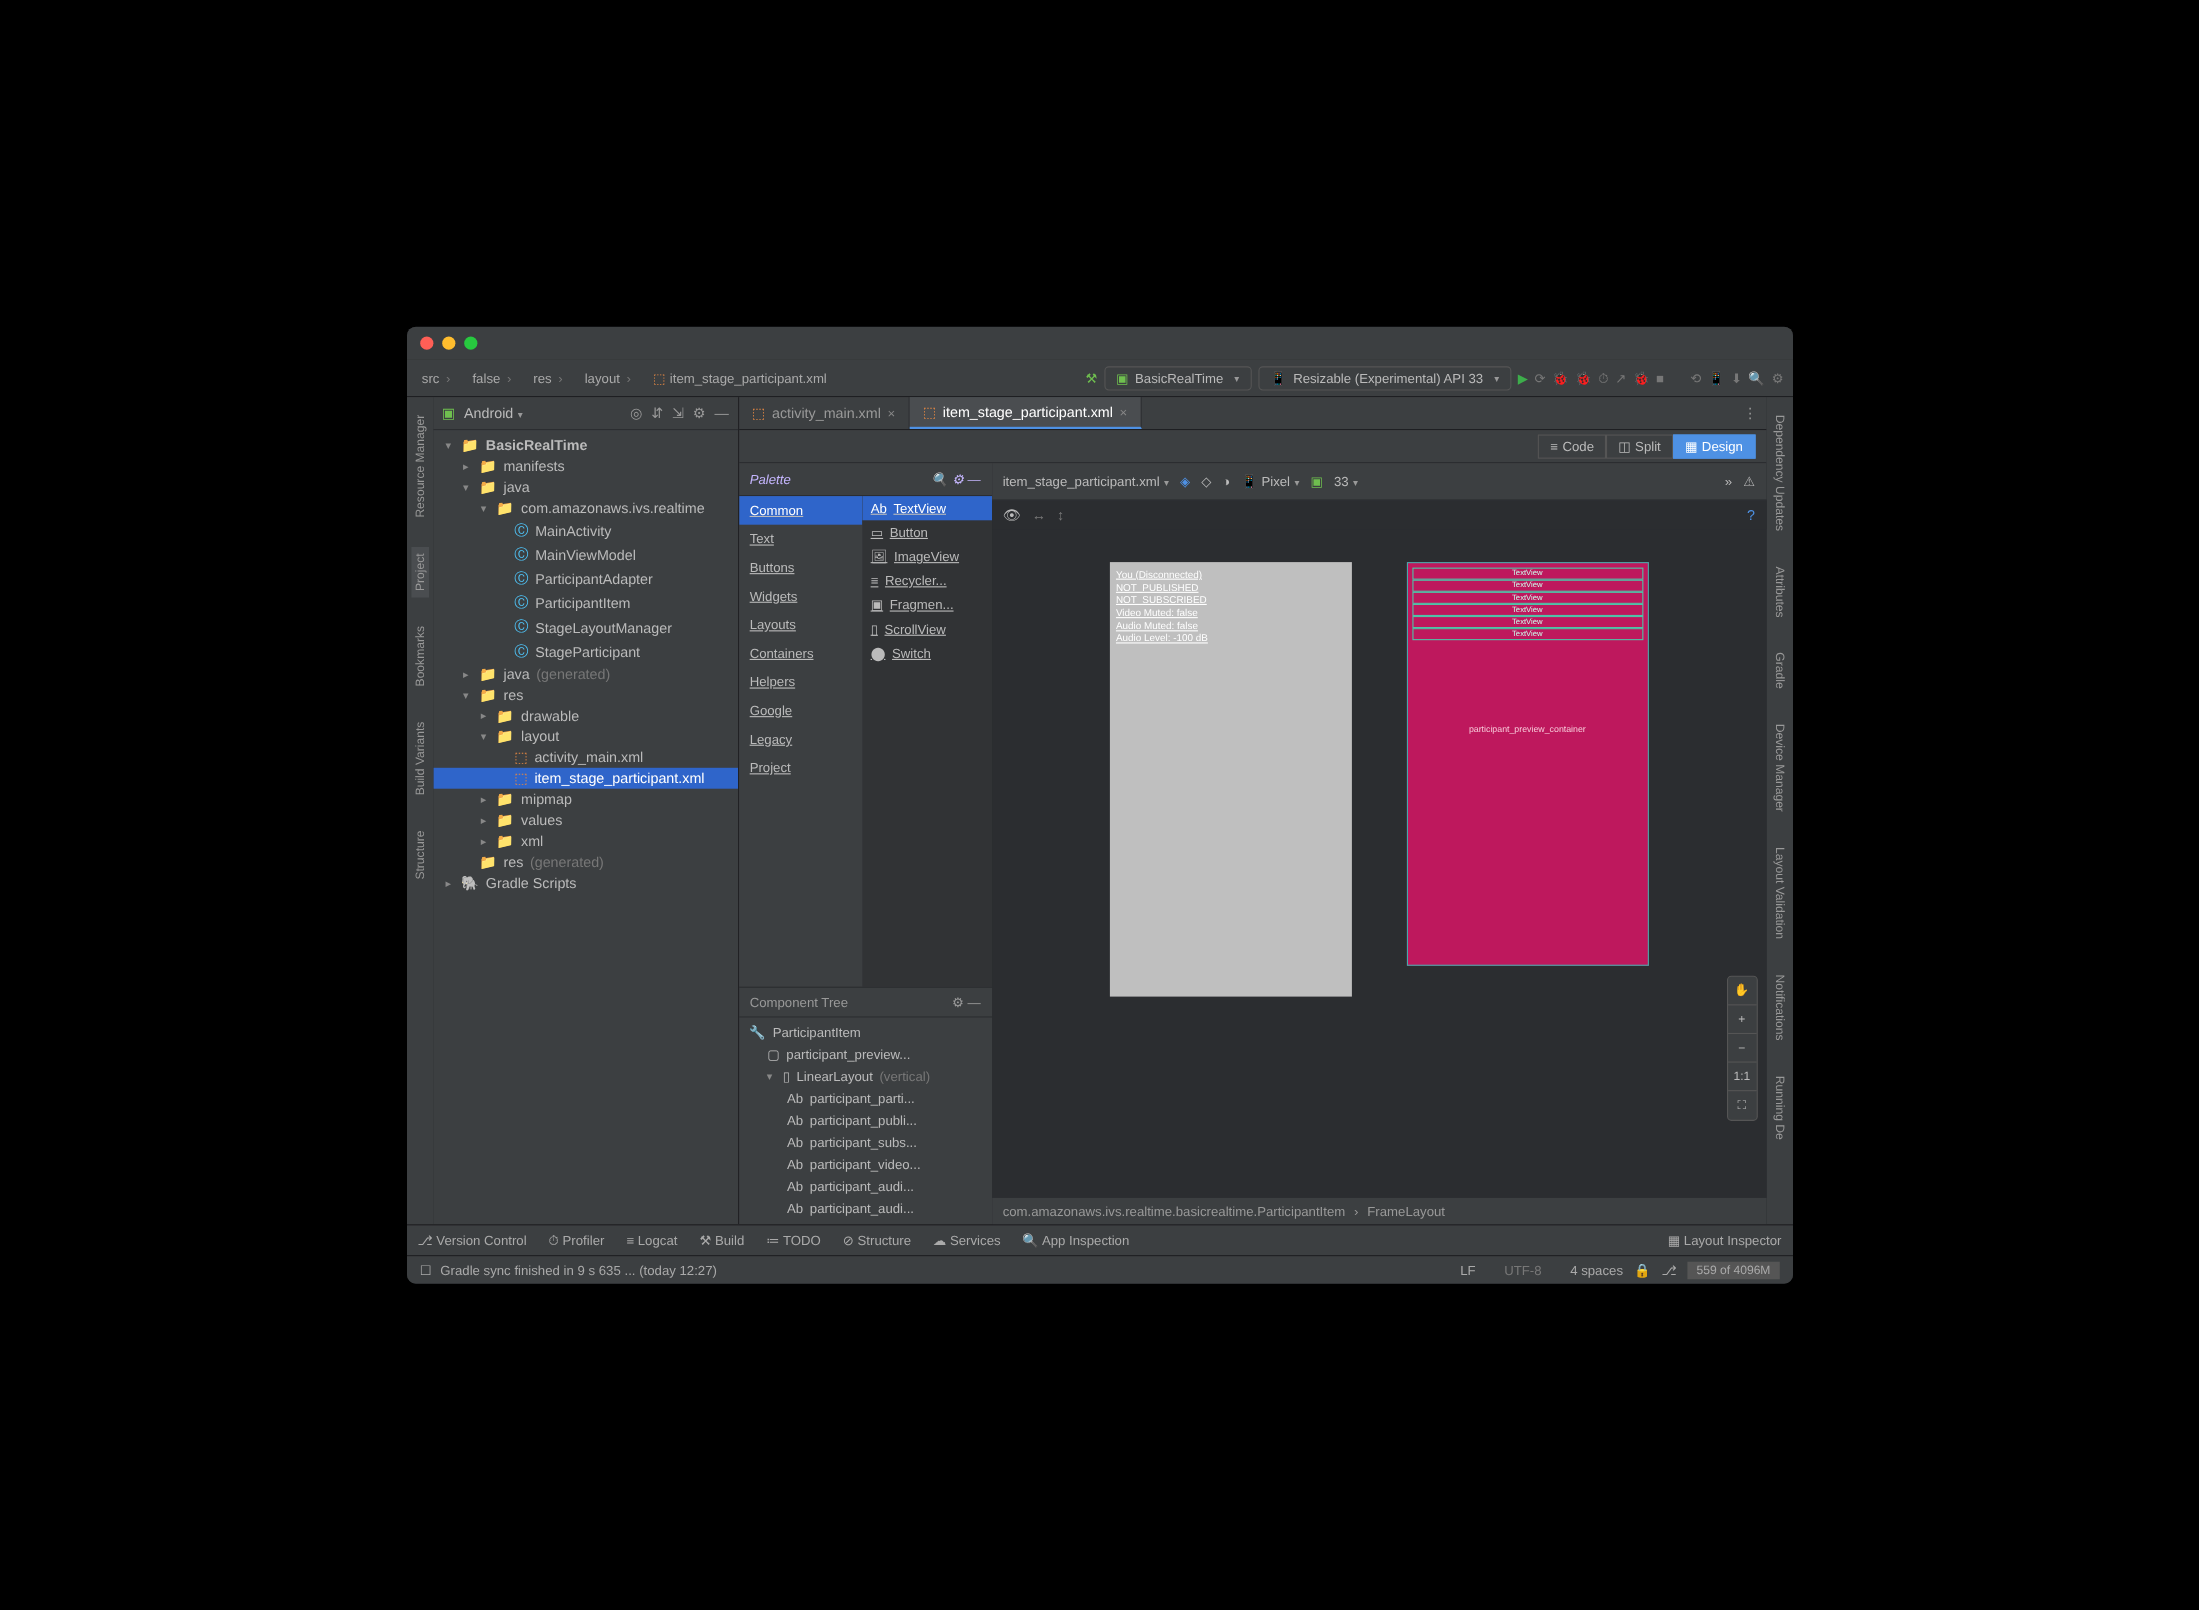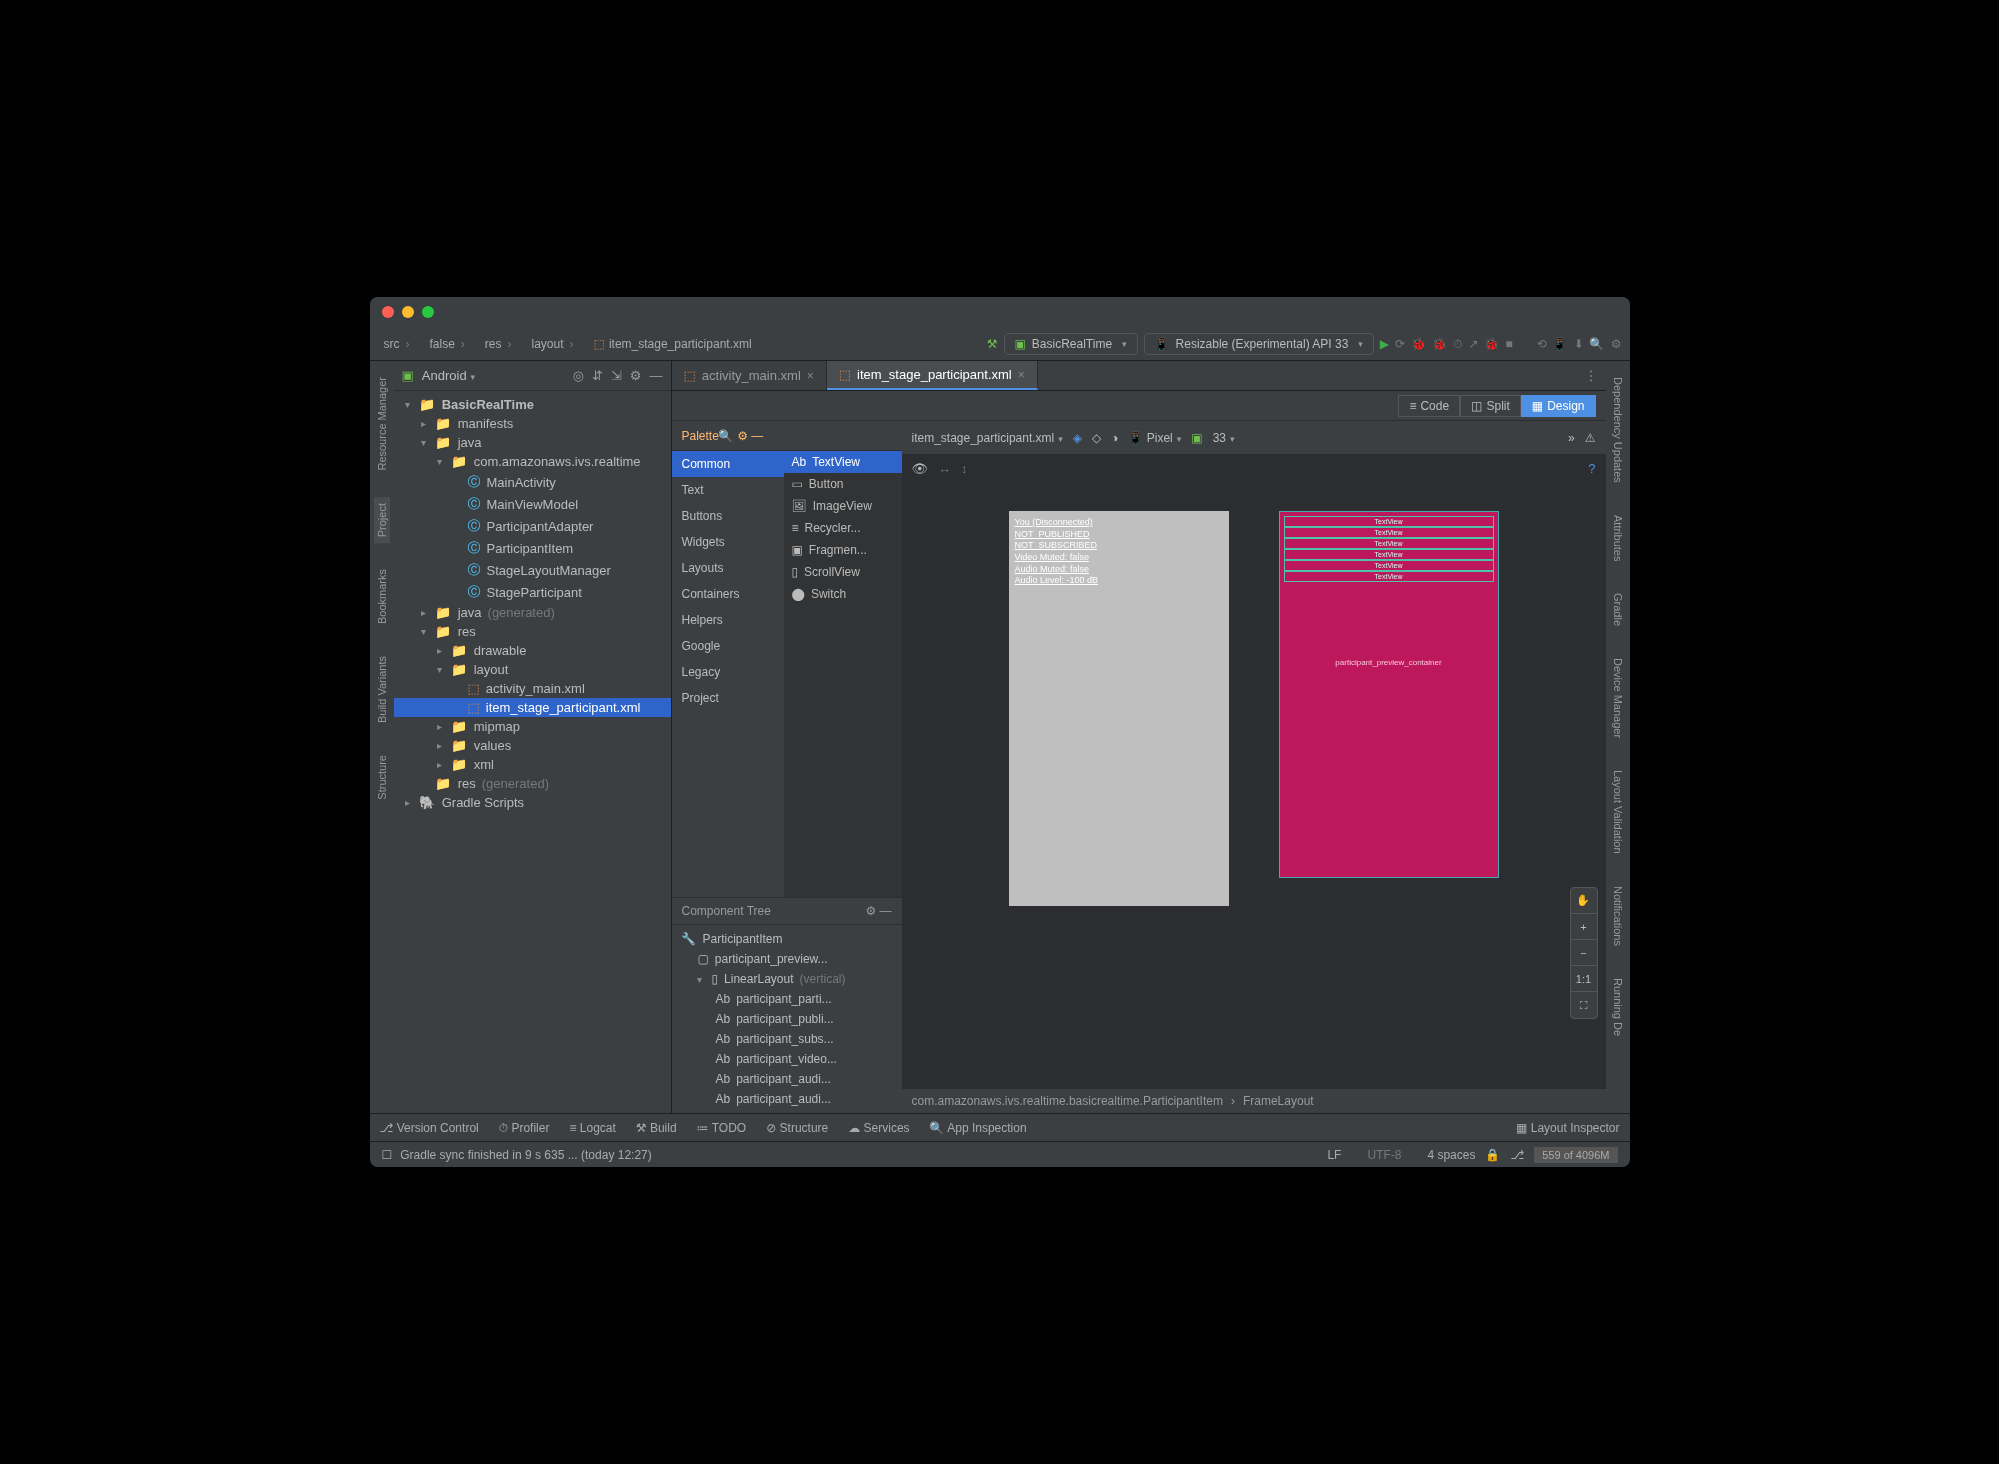--- a/index.html
+++ b/index.html
@@ -40,21 +40,21 @@
 .tabs { height: 30px; background: #3c3f41; display: flex; align-items: stretch; border-bottom: 1px solid #1e1f22; }
 .tab { display: flex; align-items: center; gap: 6px; padding: 0 12px; color: #999; border-right: 1px solid #2b2d30; }
 .tab.active { background: #4a4d50; color: #fff; border-bottom: 2px solid #4e91e4; }
 .tab .close { color: #888; font-size: 12px; }
 .editor-top { height: 30px; display: flex; align-items: center; justify-content: flex-end; padding: 0 10px; gap: 4px; background: #3c3f41; border-bottom: 1px solid #2b2d30; }
 .seg { display: flex; }
 .seg-btn { padding: 3px 10px; background: #3c3f41; border: 1px solid #555; color: #bbb; font-size: 12px; display: flex; align-items: center; gap: 4px; }
 .seg-btn.active { background: #4e91e4; color: #fff; border-color: #4e91e4; }
 .editor-body { flex: 1; display: flex; }
 .palette-col { width: 230px; background: #3c3f41; display: flex; flex-direction: column; }
-.pal-hdr { height: 30px; display: flex; align-items: center; padding: 0 10px; border-bottom: 1px solid #2b2d30; font-size: 12px; color: #fdba74; }
+.pal-hdr { height: 30px; display: flex; align-items: center; justify-content: space-between; padding: 0 10px; border-bottom: 1px solid #2b2d30; font-size: 12px; color: #c4b5fd; font-style: italic; }
 .pal-body { display: flex; flex: 1; }
 .pal-cats { width: 112px; background: #3c3f41; font-size: 12px; overflow: hidden; }
 .pal-cat { padding: 6px 10px; color: #bbb; }
 .pal-cat.sel { background: #2f65ca; color: #fff; }
 .pal-items { flex: 1; background: #313335; font-size: 12px; }
 .pal-item { padding: 4px 8px; display: flex; align-items: center; gap: 6px; color: #bbb; }
 .pal-item.sel { background: #2f65ca; color: #fff; }
 .comp-hdr { height: 28px; display: flex; align-items: center; justify-content: space-between; padding: 0 10px; border-top: 1px solid #2b2d30; border-bottom: 1px solid #2b2d30; font-size: 12px; color: #999; }
 .comp-tree { flex: 0 0 auto; padding: 4px 0; font-size: 12px; }
 .comp-item { display: flex; align-items: center; gap: 6px; padding: 3px 10px; color: #bbb; }
@@ -278,21 +278,21 @@
         </div>
       </div>
 
       <div class="editor-body">
 
         <div class="palette-col">
           <div class="pal-hdr">
             <span>Palette</span>
             <span><span>🔍</span> <span>⚙</span> <span>—</span></span>
           </div>
-          <div class="pal-body" style="height:285px;">
+          <div class="pal-body" style="height:285px;text-decoration:underline;">
             <div class="pal-cats">
               <div class="pal-cat sel">Common</div>
               <div class="pal-cat">Text</div>
               <div class="pal-cat">Buttons</div>
               <div class="pal-cat">Widgets</div>
               <div class="pal-cat">Layouts</div>
               <div class="pal-cat">Containers</div>
               <div class="pal-cat">Helpers</div>
               <div class="pal-cat">Google</div>
               <div class="pal-cat">Legacy</div>

